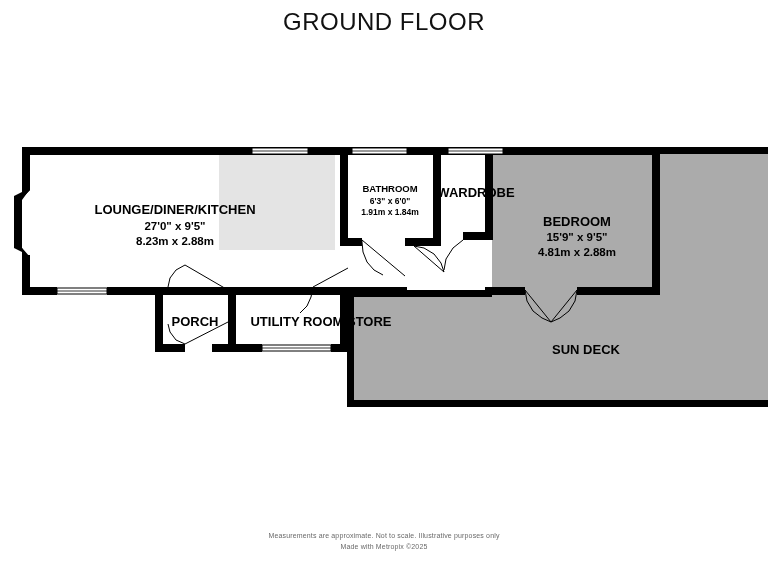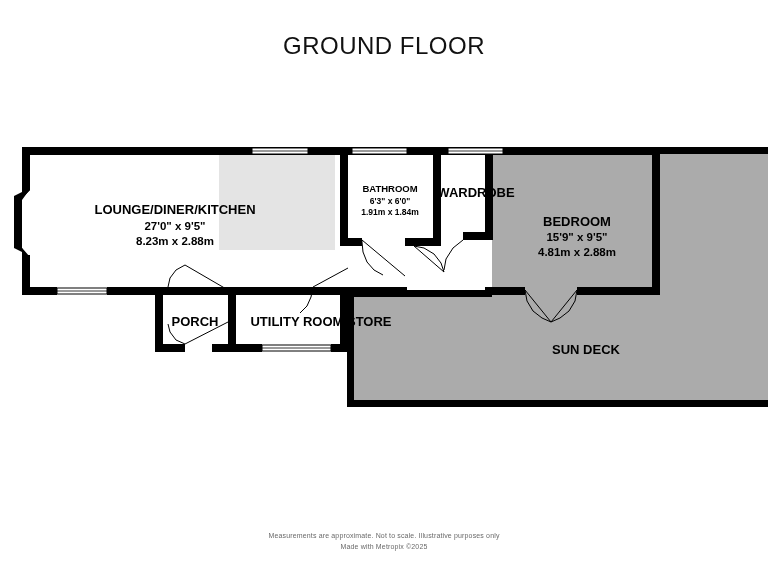--- a/index.html
+++ b/index.html
@@ -15,21 +15,21 @@
     overflow: hidden;
   }
   #plan-root {
     position: absolute;
     inset: 0;
     width: 768px;
     height: 576px;
   }
   .plan-title {
     position: absolute;
-    top: 32px;
+    top: 8px;
     left: 0;
     width: 768px;
     text-align: center;
     font-size: 24px;
     font-weight: 400;
     letter-spacing: 0.5px;
     color: #111;
   }
   .footer {
     position: absolute;

